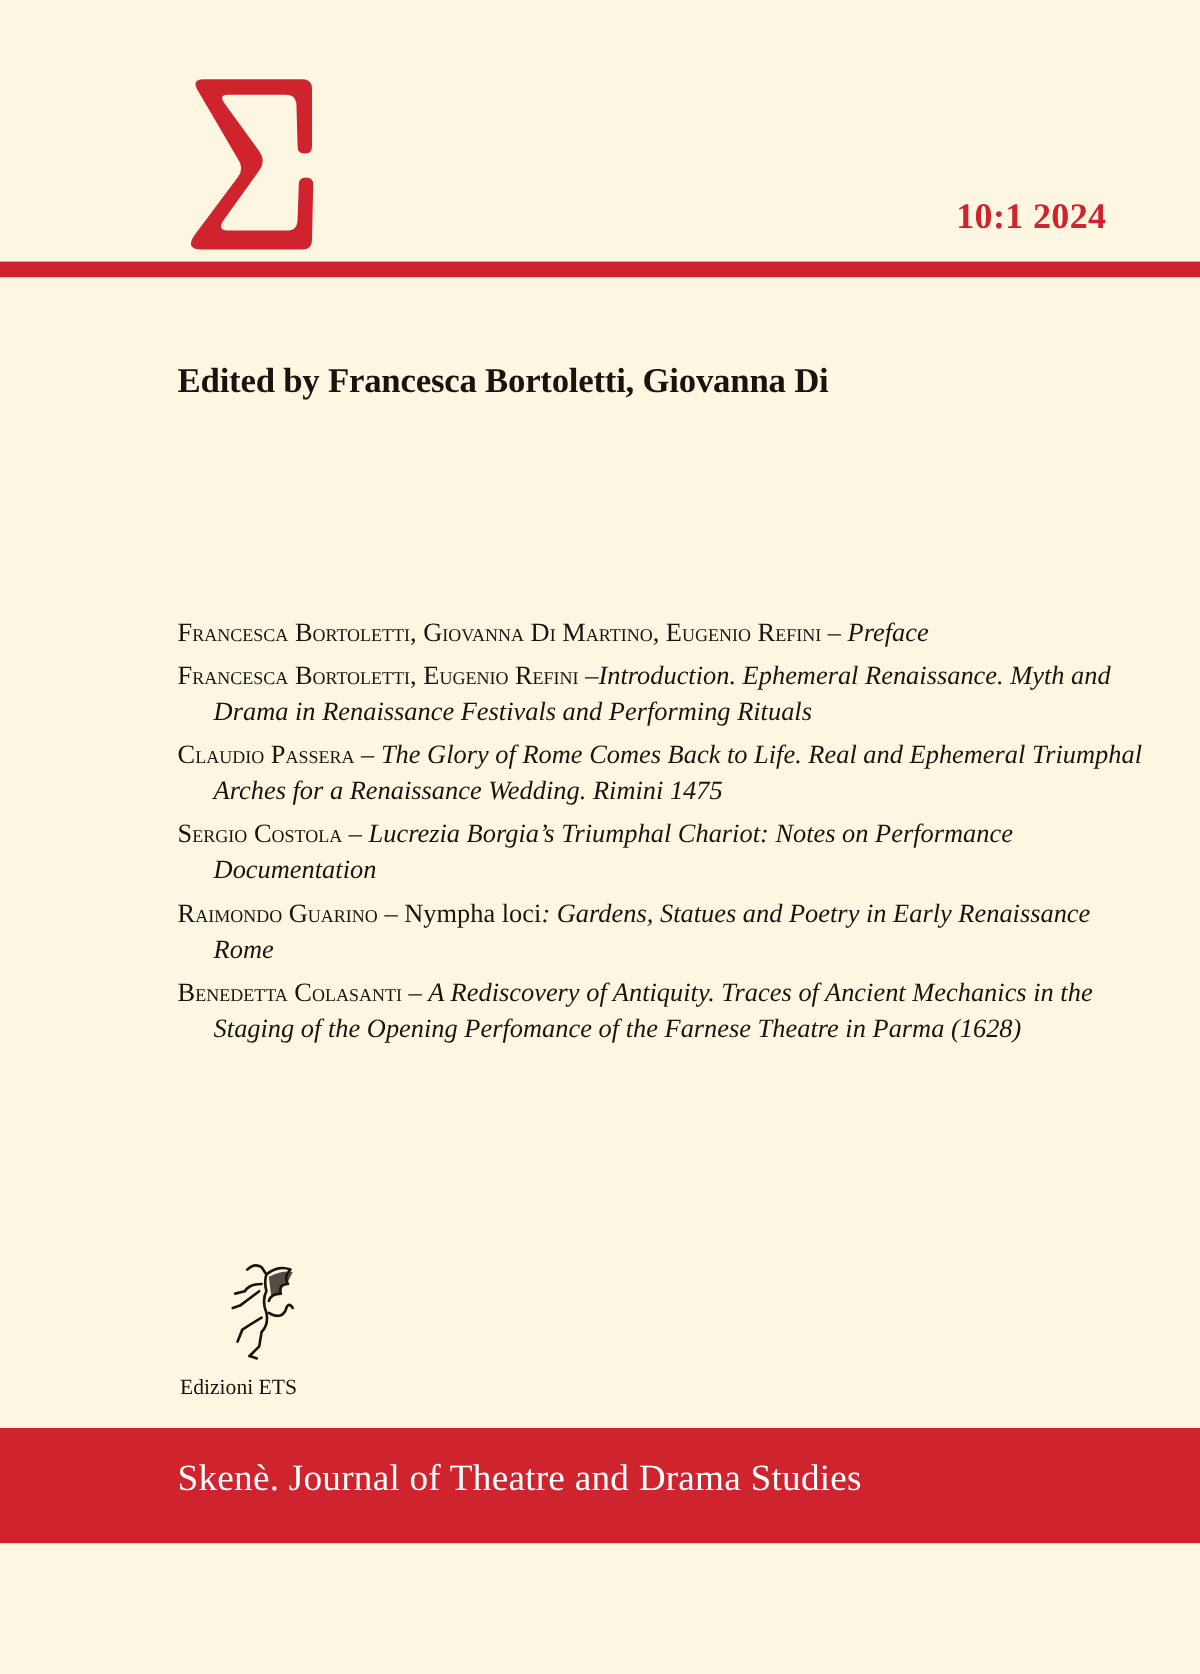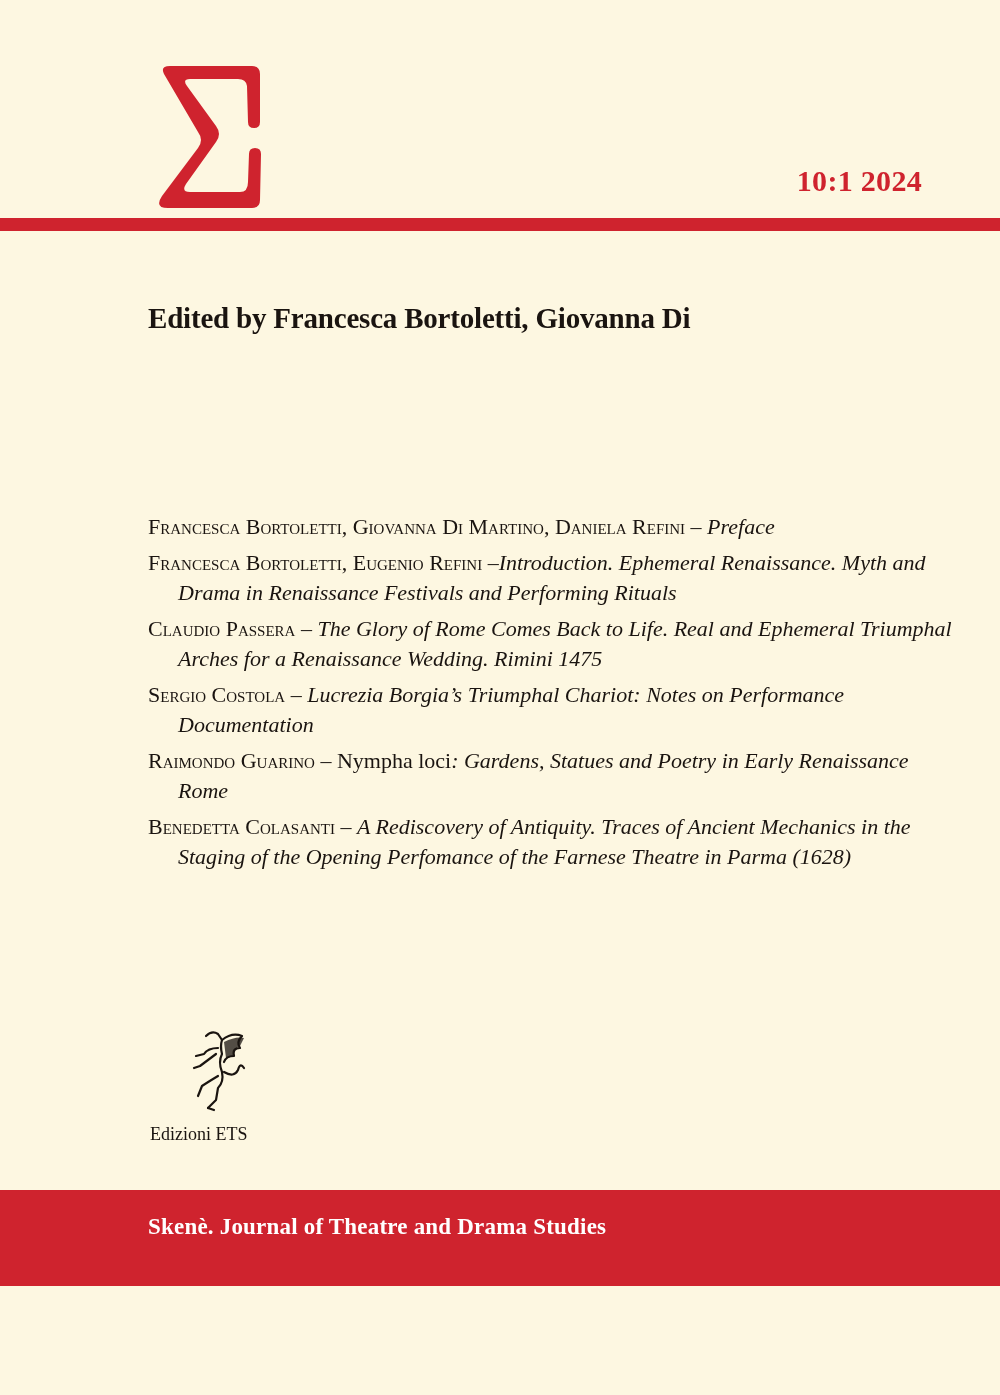--- a/index.html
+++ b/index.html
@@ -15,51 +15,51 @@
       font-size: 30px; font-weight: bold; color: #cf232e; letter-spacing: 0.3px;
     }
     .rule { position: absolute; left: 0; top: 218px; width: 1000px; height: 13px; background: #cf232e; }
     .titles { position: absolute; left: 148px; top: 298px; width: 800px; }
     .title-line { font-size: 29px; font-weight: bold; line-height: 41px; letter-spacing: -0.2px; }
     .editors { }
     .toc { position: absolute; left: 148px; top: 512px; width: 810px; }
     .entry { font-size: 22px; line-height: 30px; padding-left: 30px; text-indent: -30px; margin-bottom: 6px; }
     .author { font-variant: small-caps; }
     .ital { font-style: italic; }
-    .publisher { position: absolute; left: 150px; top: 1026px; width: 140px; text-align: center; }
+    .publisher { position: absolute; left: 150px; top: 1048px; width: 140px; text-align: center; }
     .griffin { display: block; margin: 0 auto 0 28px; width: 80px; height: 90px; }
     .pub-name { position: absolute; left: 0; top: 98px; font-size: 18px; white-space: nowrap; }
     .banner {
       position: absolute; left: 0; top: 1190px; width: 1000px; height: 96px;
       background: #cf232e;
     }
     .journal {
       position: absolute; left: 148px; top: 24px;
-      font-size: 23px; font-weight: bold; color: #ffffff; letter-spacing: 0.2px; white-space: nowrap;
+      font-size: 31px; font-weight: normal; color: #ffffff; letter-spacing: 0.2px; white-space: nowrap;
     }
   </style>
 </head>
 <body>
 
 <svg class="logo" viewBox="0 0 118 150">
   <path d="M12 10 Q8 2 18 2 L100 2 Q108 2 108 10 L108 58 Q108 64 102 64 Q96 64 96 58 L95 22 Q94 15 86 15 L38 15 Q30 15 35 22 L64 62 Q70 70 64 78 L34 120 Q29 128 38 128 L88 128 Q96 128 96 118 L97 90 Q97 84 103 84 Q109 84 109 90 L108 136 Q108 144 100 144 L16 144 Q2 144 10 132 L46 84 Q52 76 46 68 Z" fill="#cf232e"></path>
 </svg>
 
 <div class="issue">10:1 2024</div>
 <div class="rule"></div>
 
 <div class="titles">
   <div class="editors">
     <div class="title-line">Edited by Francesca Bortoletti, Giovanna Di</div>
   </div>
 </div>
 
 <div class="toc">
   <div class="entry">
-    <span class="author">Francesca Bortoletti, Giovanna Di Martino, Daniela Refini</span><span> – </span><span class="ital">Preface</span>
+    <span class="author">Francesca Bortoletti, Giovanna Di Martino, Eugenio Refini</span><span> – </span><span class="ital">Preface</span>
   </div>
   <div class="entry">
     <span class="author">Francesca Bortoletti, Eugenio Refini</span><span> –</span><span class="ital">Introduction. Ephemeral Renaissance. Myth and Drama in Renaissance Festivals and Performing Rituals</span>
   </div>
   <div class="entry">
     <span class="author">Claudio Passera</span><span> – </span><span class="ital">The Glory of Rome Comes Back to Life. Real and Ephemeral Triumphal Arches for a Renaissance Wedding. Rimini 1475</span>
   </div>
   <div class="entry">
     <span class="author">Sergio Costola</span><span> – </span><span class="ital">Lucrezia Borgia’s Triumphal Chariot: Notes on Performance Documentation</span>
   </div>

